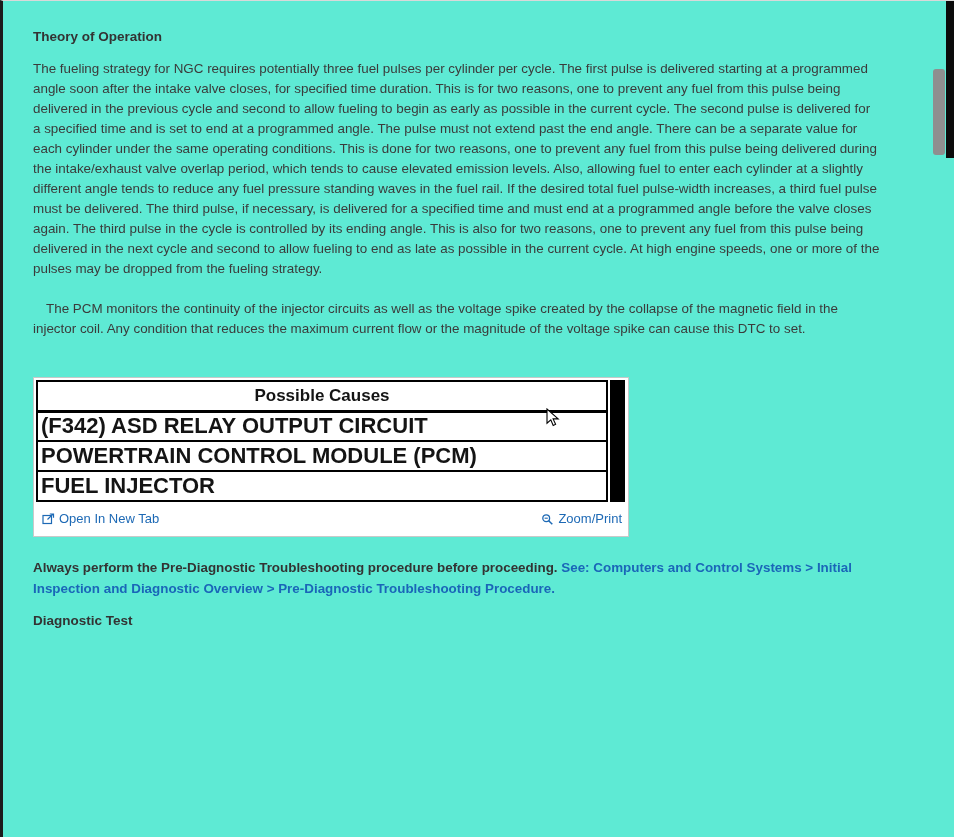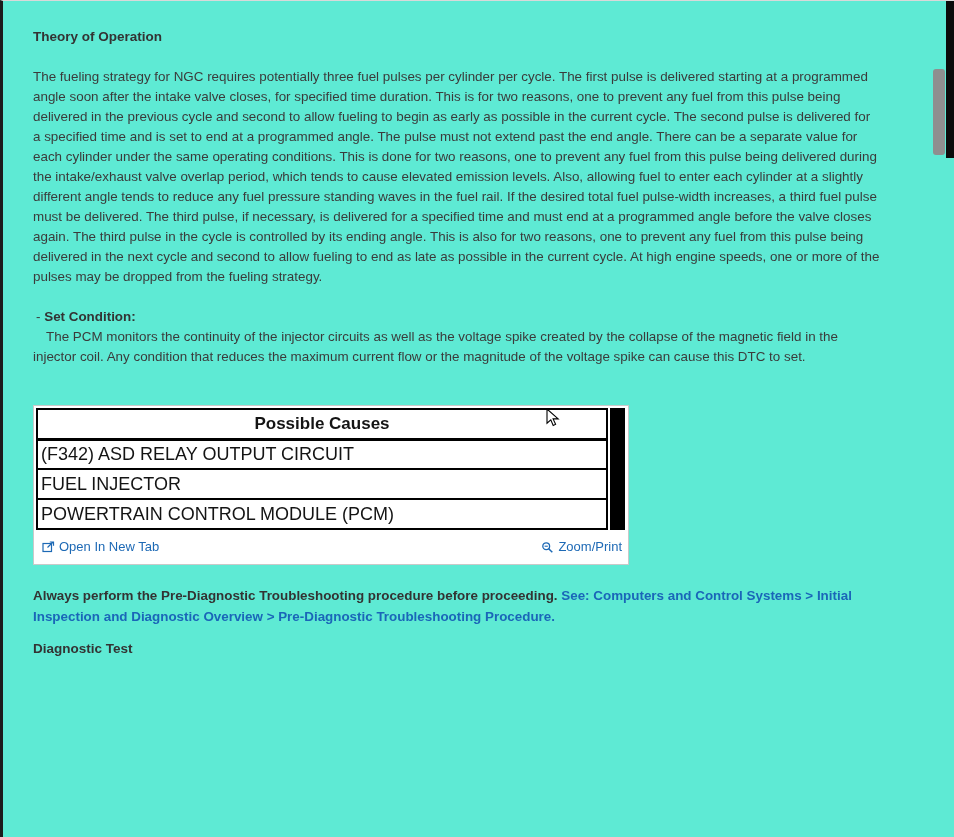--- a/index.html
+++ b/index.html
@@ -17,21 +17,21 @@
     border-top:1px solid #d9d9d9;
   }
   .content {
     padding:26px 46px 0 30px;
     color:#3b3b3b;
     font-size:13.4px;
     line-height:20px;
     width:924px;
   }
   .heading { font-weight:bold; color:#333; font-size:13.5px; }
-  .body-text { margin-top:20px; max-width:880px; }
+  .body-text { margin-top:12px; max-width:880px; }
   .section { margin-top:20px; }
   .sec-label { padding-left:3px; }
   .sec-label b { color:#333; }
   .sec-text { text-indent:13px; max-width:880px; }
 
   
   .table-widget {
     margin-top:38px;
     width:596px;
     border:1px solid #c9c9c9;
@@ -50,25 +50,26 @@
     border:2px solid #000;
     border-bottom:3px solid #000;
     font-size:17px;
     font-weight:bold;
     height:30px;
     text-align:center;
     padding:1px 2px;
   }
   table.causes td {
     border:2px solid #000;
-    font-size:18px;
+    font-size:22px;
     height:30px;
     padding:1px 3px;
     white-space:nowrap;
     overflow:hidden;
+    font-weight:bold;
   }
   .tbl-scrollbar {
     width:15px;
     margin-left:2px;
     background:#000;
   }
   .widget-actions {
     display:flex;
     justify-content:space-between;
     align-items:center;
@@ -112,41 +113,40 @@
 
 <div class="page">
   <div class="content">
 
     <div class="heading">Theory of Operation</div>
 
     <p class="body-text">The fueling strategy for NGC requires potentially three fuel pulses per cylinder per cycle. The first pulse is delivered starting at a programmed angle soon after the intake valve closes, for specified time duration. This is for two reasons, one to prevent any fuel from this pulse being delivered in the previous cycle and second to allow fueling to begin as early as possible in the current cycle. The second pulse is delivered for a specified time and is set to end at a programmed angle. The pulse must not extend past the end angle. There can be a separate value for each cylinder under the same operating conditions. This is done for two reasons, one to prevent any fuel from this pulse being delivered during the intake/exhaust valve overlap period, which tends to cause elevated emission levels. Also, allowing fuel to enter each cylinder at a slightly different angle tends to reduce any fuel pressure standing waves in the fuel rail. If the desired total fuel pulse-width increases, a third fuel pulse must be delivered. The third pulse, if necessary, is delivered for a specified time and must end at a programmed angle before the valve closes again. The third pulse in the cycle is controlled by its ending angle. This is also for two reasons, one to prevent any fuel from this pulse being delivered in the next cycle and second to allow fueling to end as late as possible in the current cycle. At high engine speeds, one or more of the pulses may be dropped from the fueling strategy.</p>
 
 
     <div class="section">
-      <div class="sec-label"><span>-</span> <b>Set Condition:</b></div>
       <div class="sec-text">The PCM monitors the continuity of the injector circuits as well as the voltage spike created by the collapse of the magnetic field in the injector coil. Any condition that reduces the maximum current flow or the magnitude of the voltage spike can cause this DTC to set.</div>
     </div>
 
     <div class="table-widget">
       <div class="table-area">
         <table class="causes">
           <thead>
             <tr>
                 <th>Possible Causes</th>
               </tr>
           </thead>
           <tbody>
             <tr>
                 <td>(F342) ASD RELAY OUTPUT CIRCUIT</td>
               </tr>
             <tr>
-                <td>FUEL INJECTOR</td>
+                <td>POWERTRAIN CONTROL MODULE (PCM)</td>
               </tr>
             <tr>
-                <td>POWERTRAIN CONTROL MODULE (PCM)</td>
+                <td>FUEL INJECTOR</td>
               </tr>
           </tbody>
         </table>
         <div class="tbl-scrollbar"></div>
       </div>
       <div class="widget-actions">
         <a class="action-link">
           <span>
             <svg width="13" height="12" viewBox="0 0 13 12">
               <rect x="1" y="2.5" width="8.5" height="8" fill="none" stroke="#1d69b5" stroke-width="1.2"></rect>

